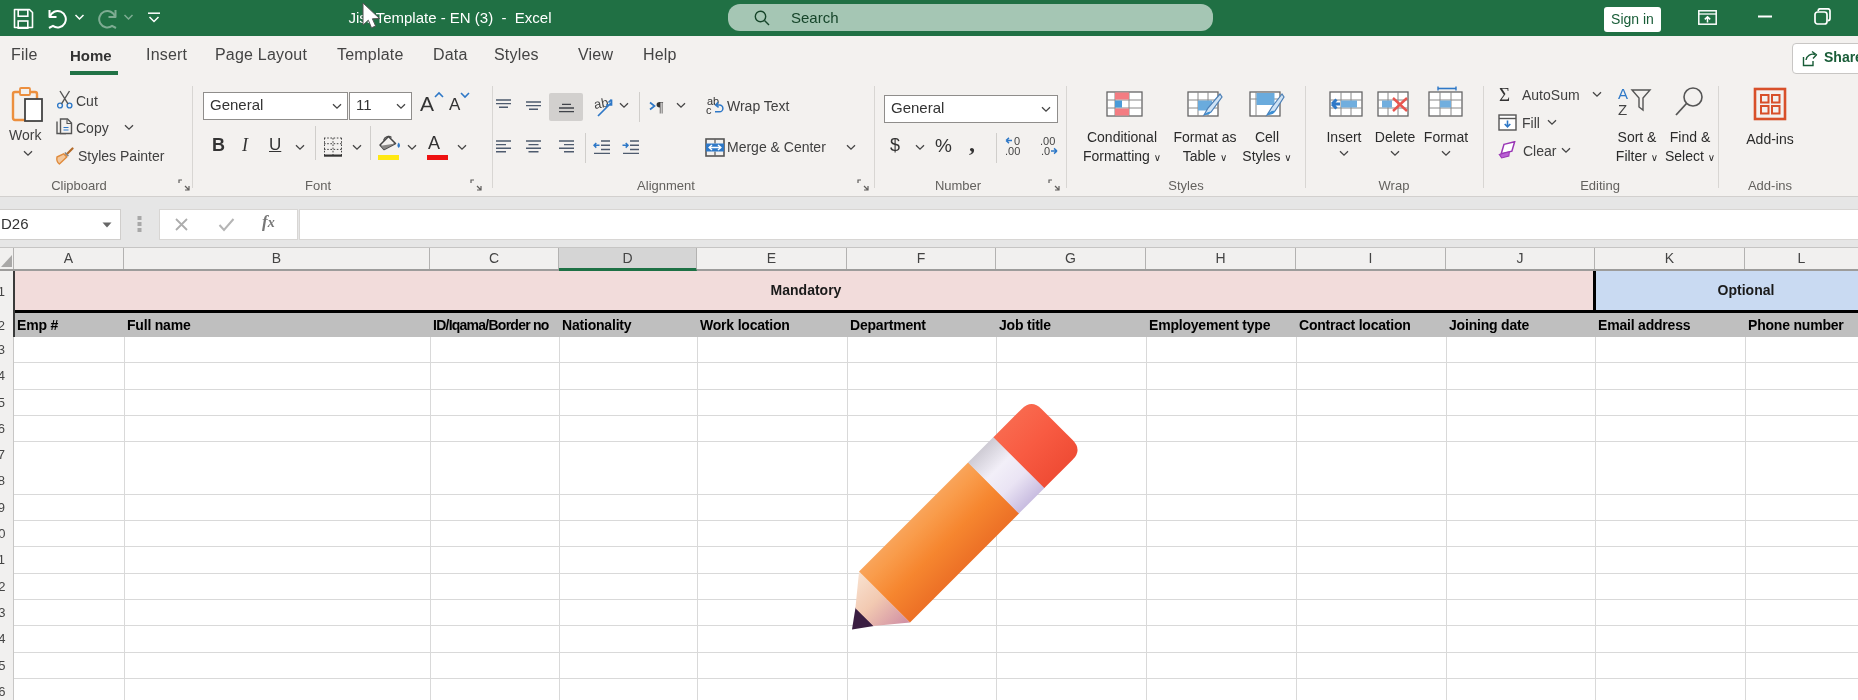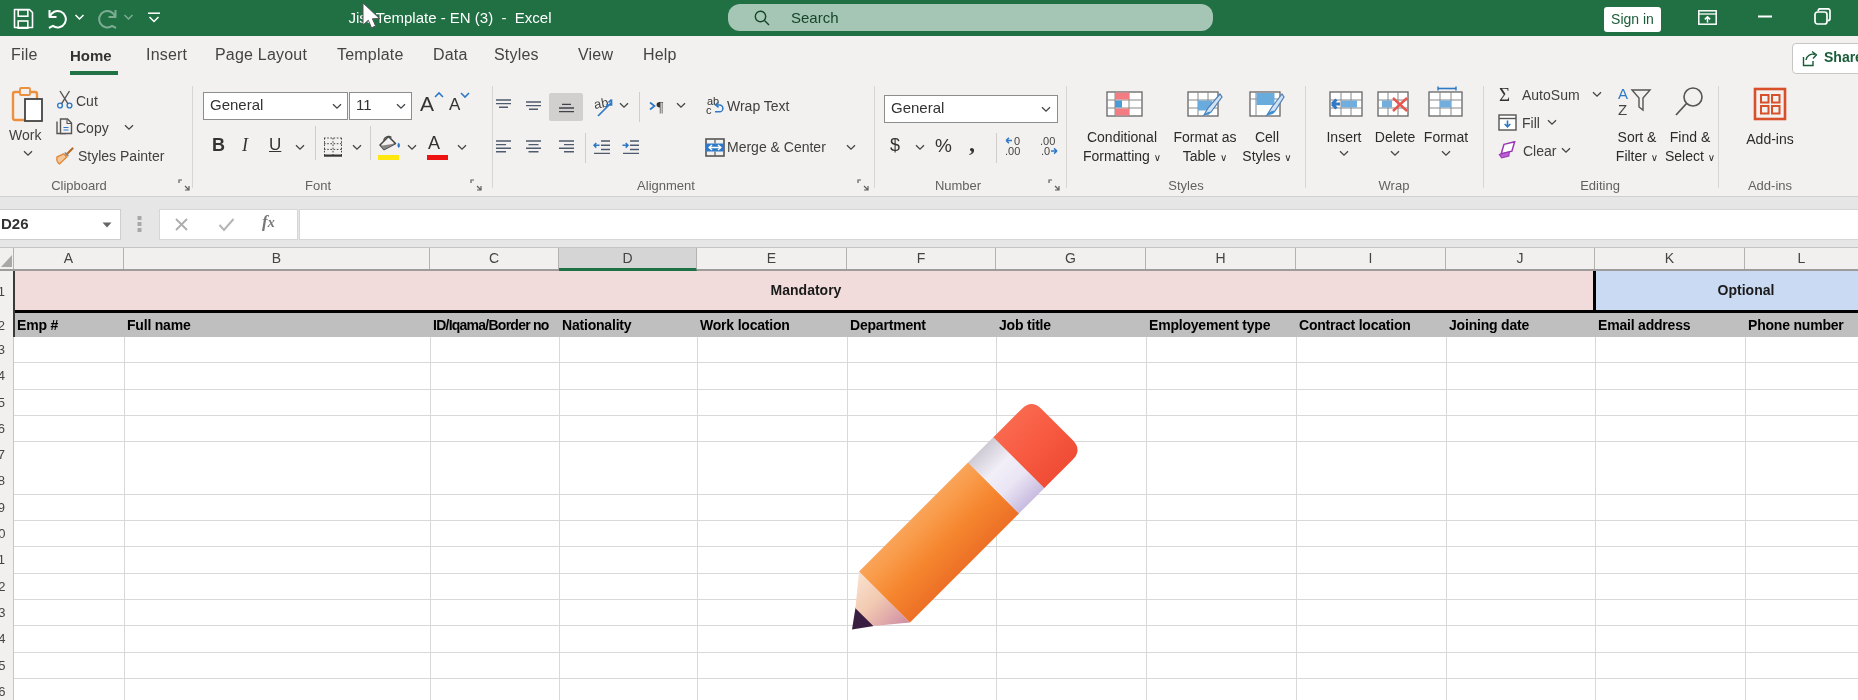--- a/index.html
+++ b/index.html
@@ -24,21 +24,21 @@
   .gsep{position:absolute;top:8px;width:1px;height:102px;background:#d8d6d3;}
   .glabel{position:absolute;top:100px;font-size:13px;color:#63615e;text-align:center;}
   .launcher{position:absolute;top:101px;width:12px;height:12px;}
   .rlabel{position:absolute;font-size:14px;color:#404040;}
   .chev{position:absolute;}
   .combo{position:absolute;background:#fff;border:1px solid #8f8d8b;}
   .combo span{position:absolute;left:6px;top:3px;font-size:15px;color:#333;}
   .bigbtn-label{position:absolute;font-size:14px;color:#2b2b2b;text-align:center;line-height:19px;}
   
   #fbar{left:0;top:197px;width:1858px;height:51px;background:#e6e6e6;}
-  #namebox{position:absolute;left:0;top:12px;width:120px;height:29px;background:#fff;border:1px solid #d0cecc;border-left:none;font-weight:bold;}
+  #namebox{position:absolute;left:0;top:12px;width:120px;height:29px;background:#fff;border:1px solid #d0cecc;border-left:none;}
   #namebox span{position:absolute;left:1px;top:5px;font-size:15px;color:#333;}
   #fxpanel{position:absolute;left:159px;top:12px;width:137px;height:29px;background:#fff;border:1px solid #d8d6d4;}
   #ffield{position:absolute;left:299px;top:12px;width:1559px;height:29px;background:#fff;border:1px solid #d8d6d4;border-right:none;}
   
   #colhdr{left:0;top:248px;width:1858px;height:21px;background:#f1f0ef;border-bottom:2px solid #9d9c9b;}
   .colcell{position:absolute;top:0;height:21px;border-right:1px solid #b3b2b1;font-size:14px;color:#444;text-align:center;line-height:21px;}
   
   #grid{left:0;top:271px;width:1858px;height:429px;background:#fff;}
   .vline{position:absolute;top:66px;width:1px;height:363px;background:#d9d9d9;}
   #hlines{position:absolute;left:0px;top:66px;width:1858px;height:363px;

